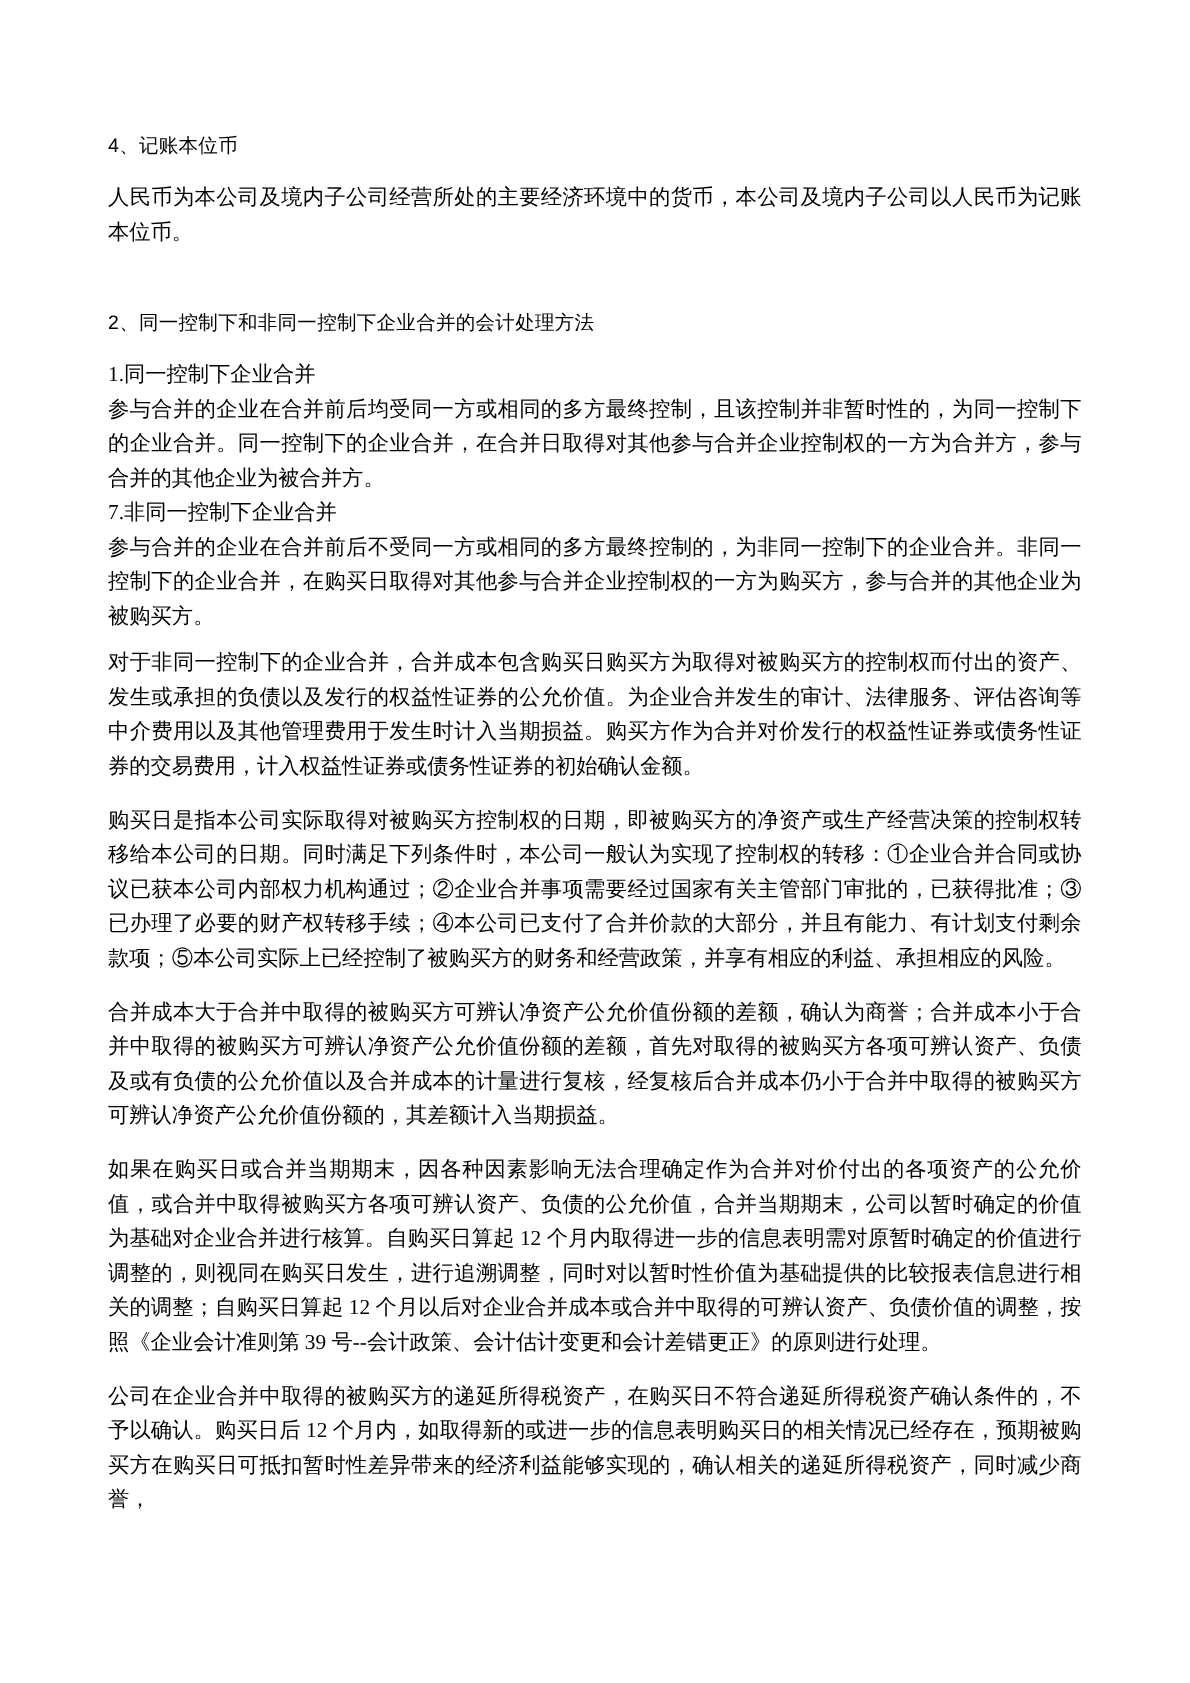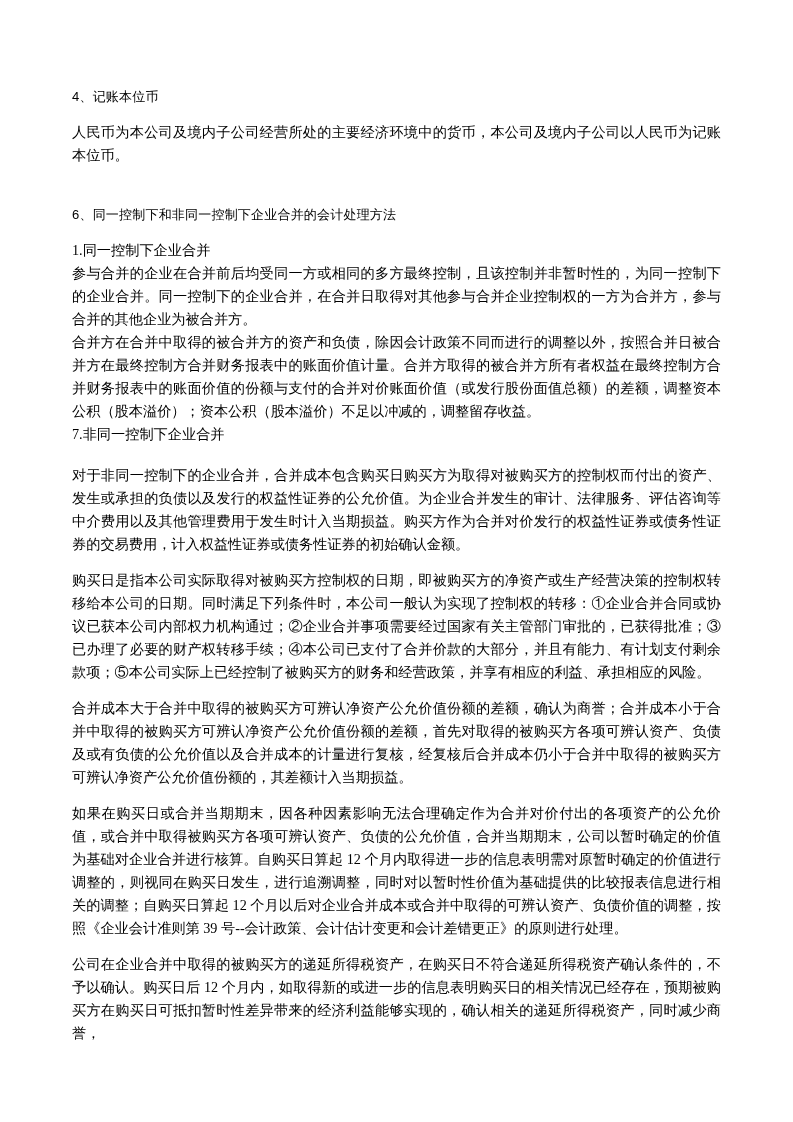--- a/index.html
+++ b/index.html
@@ -38,47 +38,47 @@
     margin: 0 0 13px 0;
     text-align: justify;
     text-justify: inter-ideograph;
     word-break: break-all;
     font-family: Liberation Serif, serif;
   }
   p.para.tight {
     margin-bottom: 0;
   }
   .block {
-    margin-bottom: 18px;
+    margin-bottom: 8px;
   }
   .block p.para {
     margin-bottom: 0;
   }
   .spacer-md { height: 26px; }
 </style>
 </head>
 <body>
 
 <div class="page">
   <div class="doc-body">
 
     <h2 class="section-heading">4、记账本位币</h2>
 
     <p class="para">人民币为本公司及境内子公司经营所处的主要经济环境中的货币，本公司及境内子公司以人民币为记账本位币。</p>
 
     <div class="spacer-md"></div>
 
-    <h2 class="section-heading">6、同一控制下和非同一控制下企业合并的会计处理方法</h2>
+    <h2 class="section-heading">2、同一控制下和非同一控制下企业合并的会计处理方法</h2>
 
 
     <div class="block">
       <p class="para">1.同一控制下企业合并</p>
       <p class="para">参与合并的企业在合并前后均受同一方或相同的多方最终控制，且该控制并非暂时性的，为同一控制下的企业合并。同一控制下的企业合并，在合并日取得对其他参与合并企业控制权的一方为合并方，参与合并的其他企业为被合并方。</p>
-      <p class="para">合并方在合并中取得的被合并方的资产和负债，除因会计政策不同而进行的调整以外，按照合并日被合并方在最终控制方合并财务报表中的账面价值计量。合并方取得的被合并方所有者权益在最终控制方合并财务报表中的账面价值的份额与支付的合并对价账面价值（或发行股份面值总额）的差额，调整资本公积（股本溢价）；资本公积（股本溢价）不足以冲减的，调整留存收益。</p>
       <p class="para">7.非同一控制下企业合并</p>
+      <p class="para">参与合并的企业在合并前后不受同一方或相同的多方最终控制的，为非同一控制下的企业合并。非同一控制下的企业合并，在购买日取得对其他参与合并企业控制权的一方为购买方，参与合并的其他企业为被购买方。</p>
     </div>
 
     <p class="para">对于非同一控制下的企业合并，合并成本包含购买日购买方为取得对被购买方的控制权而付出的资产、发生或承担的负债以及发行的权益性证券的公允价值。为企业合并发生的审计、法律服务、评估咨询等中介费用以及其他管理费用于发生时计入当期损益。购买方作为合并对价发行的权益性证券或债务性证券的交易费用，计入权益性证券或债务性证券的初始确认金额。</p>
 
     <p class="para">购买日是指本公司实际取得对被购买方控制权的日期，即被购买方的净资产或生产经营决策的控制权转移给本公司的日期。同时满足下列条件时，本公司一般认为实现了控制权的转移：①企业合并合同或协议已获本公司内部权力机构通过；②企业合并事项需要经过国家有关主管部门审批的，已获得批准；③已办理了必要的财产权转移手续；④本公司已支付了合并价款的大部分，并且有能力、有计划支付剩余款项；⑤本公司实际上已经控制了被购买方的财务和经营政策，并享有相应的利益、承担相应的风险。</p>
 
     <p class="para">合并成本大于合并中取得的被购买方可辨认净资产公允价值份额的差额，确认为商誉；合并成本小于合并中取得的被购买方可辨认净资产公允价值份额的差额，首先对取得的被购买方各项可辨认资产、负债及或有负债的公允价值以及合并成本的计量进行复核，经复核后合并成本仍小于合并中取得的被购买方可辨认净资产公允价值份额的，其差额计入当期损益。</p>
 
     <p class="para">如果在购买日或合并当期期末，因各种因素影响无法合理确定作为合并对价付出的各项资产的公允价值，或合并中取得被购买方各项可辨认资产、负债的公允价值，合并当期期末，公司以暂时确定的价值为基础对企业合并进行核算。自购买日算起 12 个月内取得进一步的信息表明需对原暂时确定的价值进行调整的，则视同在购买日发生，进行追溯调整，同时对以暂时性价值为基础提供的比较报表信息进行相关的调整；自购买日算起 12 个月以后对企业合并成本或合并中取得的可辨认资产、负债价值的调整，按照《企业会计准则第 39 号--会计政策、会计估计变更和会计差错更正》的原则进行处理。</p>
 

